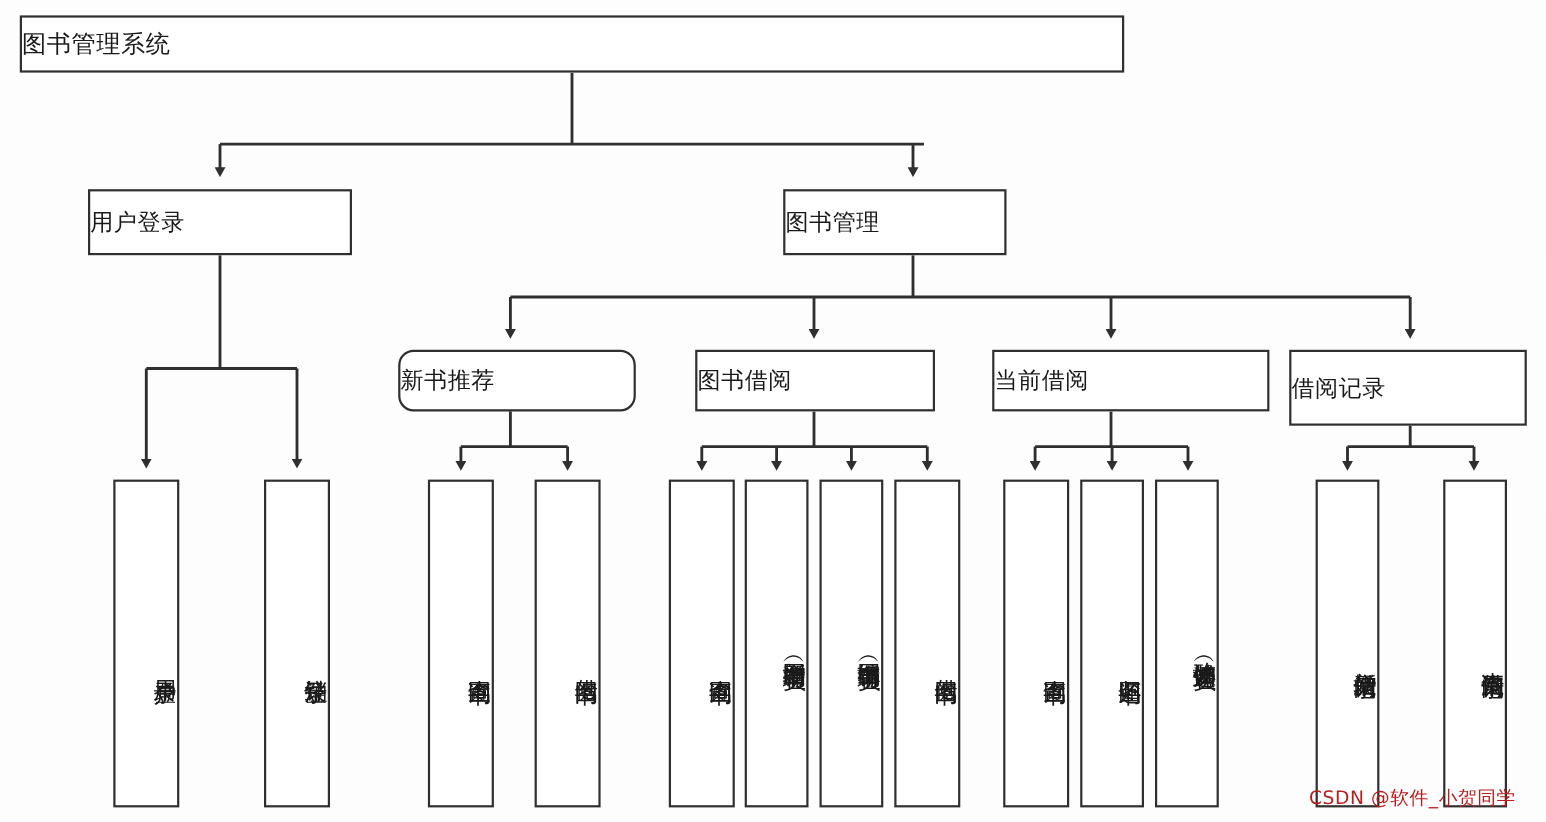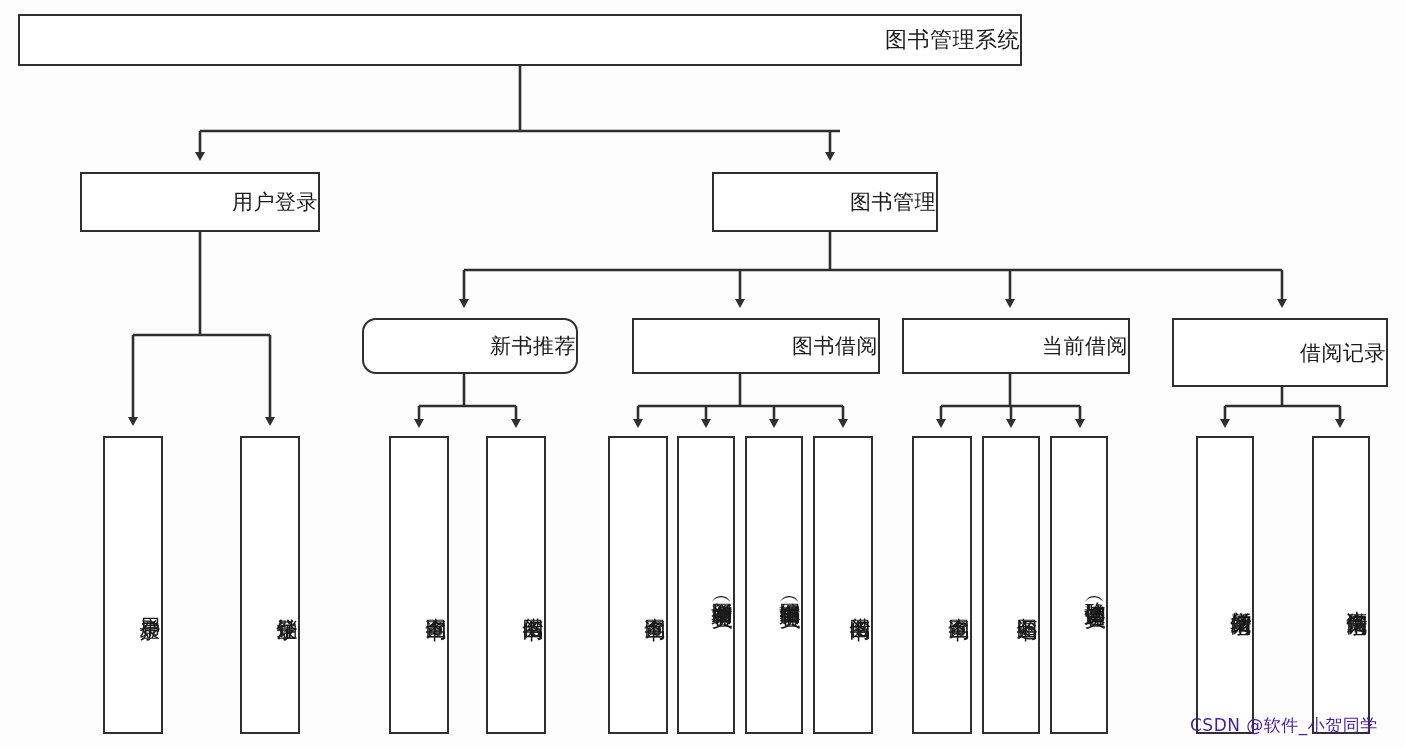--- a/index.html
+++ b/index.html
@@ -24,21 +24,21 @@
     height: 747px;
     pointer-events: none;
   }
   .node {
     position: absolute;
     box-sizing: border-box;
     border: 2.5px solid #2f2f2f;
     background: #ffffff;
     display: flex;
     align-items: center;
-    justify-content: flex-end;
+    justify-content: flex-start;
     color: #1a1a1a;
   }
   .node.horiz {
     font-size: 21px;
     letter-spacing: 0.5px;
   }
   .node.vert {
     writing-mode: vertical-rl;
     text-orientation: upright;
     font-size: 21px;
@@ -54,21 +54,21 @@
     display: block;
     margin-top: 36px;
     white-space: nowrap;
   }
   .node.root {
     font-size: 22px;
   }
   .watermark {
     position: absolute;
     font-size: 17px;
-    color: #4c1d95;
+    color: #b91c1c;
     white-space: nowrap;
     letter-spacing: 0.5px;
   }
 </style>
 </head>
 <body>
 
 <div id="canvas">
 
   <svg class="wires" viewBox="0 0 1405 747">
@@ -121,31 +121,31 @@
     </g>
   </svg>
 
   <div class="node horiz root" style="left:18px; top:14px; width:1004px; height:52px;">
     <span>图书管理系统</span>
   </div>
 
   <div class="node horiz" style="left:80px; top:172px; width:240px; height:60px;">
     <span>用户登录</span>
   </div>
-  <div class="node horiz" style="left:712px; top:172px; width:226px; height:60px;">
+  <div class="node horiz" style="left:712px; top:172px; width:203px; height:60px;">
     <span>图书管理</span>
   </div>
 
   <div class="node horiz" style="left:362px; top:318px; width:216px; height:56px;border-radius:14px;">
     <span>新书推荐</span>
   </div>
-  <div class="node horiz" style="left:632px; top:318px; width:248px; height:56px;">
+  <div class="node horiz" style="left:632px; top:318px; width:218px; height:56px;">
     <span>图书借阅</span>
   </div>
-  <div class="node horiz" style="left:902px; top:318px; width:228px; height:56px;">
+  <div class="node horiz" style="left:902px; top:318px; width:252px; height:56px;">
     <span>当前借阅</span>
   </div>
   <div class="node horiz" style="left:1172px; top:318px; width:216px; height:69px;">
     <span>借阅记录</span>
   </div>
 
   <div class="node vert" style="left:103px; top:436px; width:60px; height:298px;">
     <span class="vlabel">用户登录</span>
   </div>
   <div class="node vert" style="left:240px; top:436px; width:60px; height:298px;">

